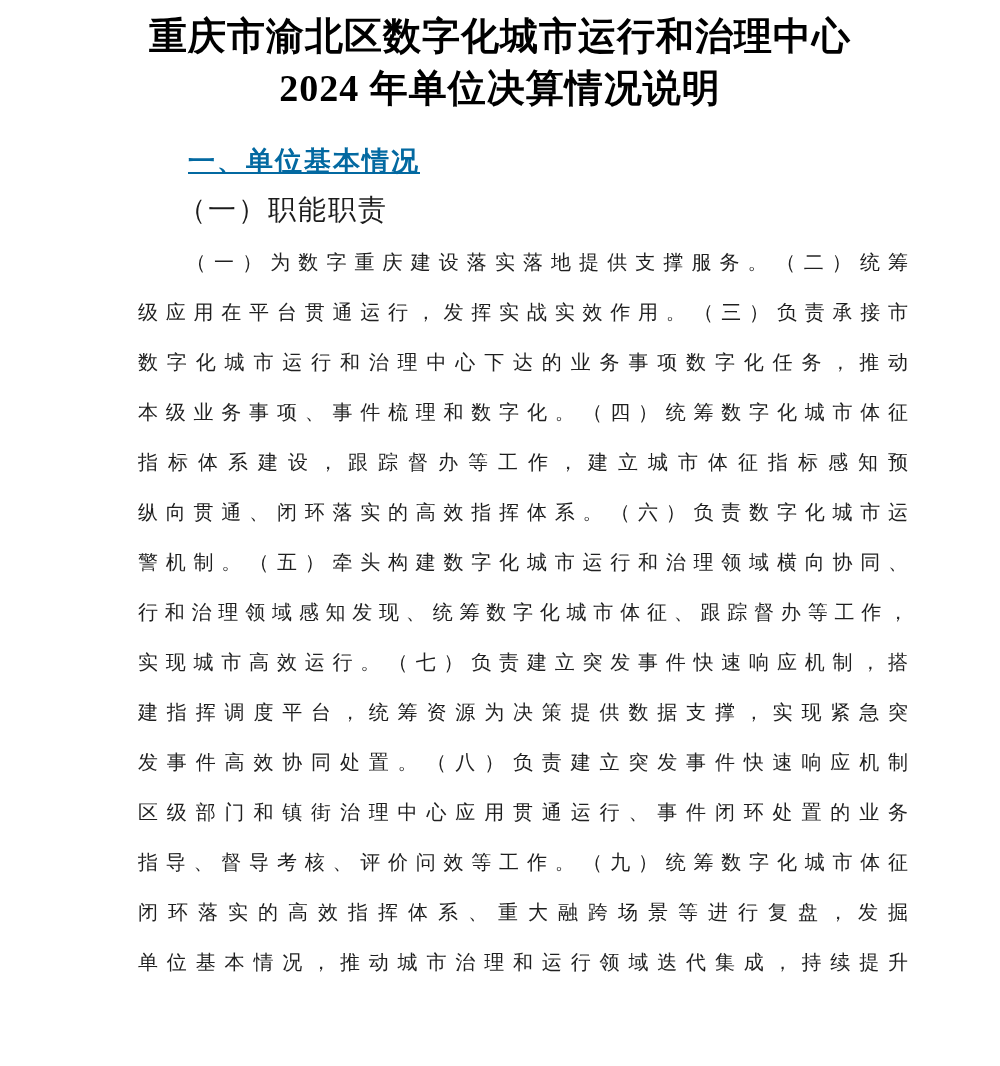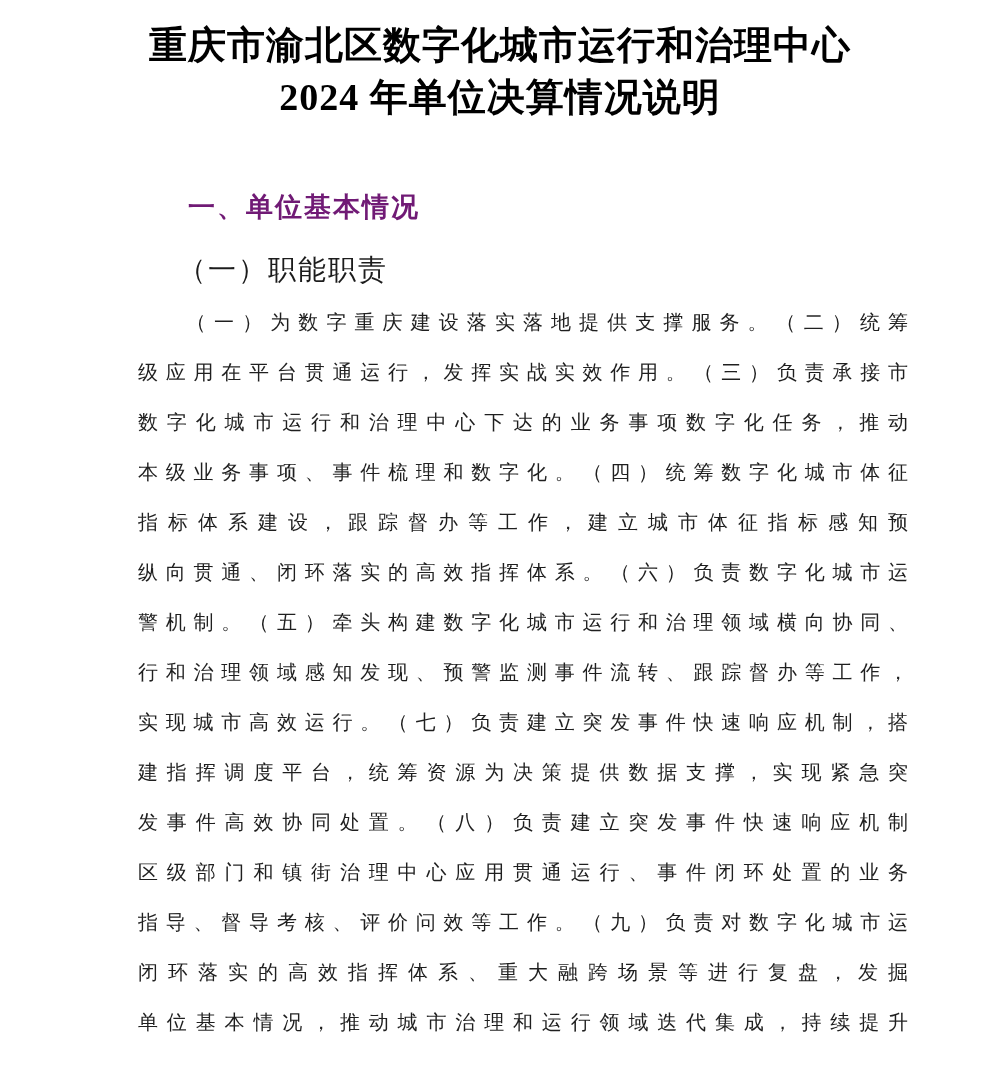--- a/index.html
+++ b/index.html
@@ -12,51 +12,52 @@
     height: 1066px;
     overflow: hidden;
     font-family: "Liberation Serif", serif;
     color: #000000;
   }
   .page {
     width: 1000px;
     height: 991px;
     background: #ffffff;
     box-sizing: border-box;
-    padding-top: 19px;
+    padding-top: 10px;
   }
   
   .doc-title {
     text-align: center;
     font-family: "Liberation Serif", serif;
     font-weight: 700;
     font-size: 38px;
     line-height: 52px;
     color: #000000;
     letter-spacing: 1px;
   }
   
   .content {
     margin-left: 138px;
     margin-right: 92px; 
   }
   
   .section-heading {
-    margin-top: 64px;
+    margin-top: 27px;
     padding-left: 50px;
     font-family: "Liberation Sans", sans-serif;
     font-weight: 700;
     font-size: 27px;
     line-height: 40px;
-    color: #701a75;
+    color: #0369a1;
     letter-spacing: 2px;
+    text-decoration: underline;
   }
   
   .sub-heading {
-    margin-top: 20px;
+    margin-top: 6px;
     padding-left: 40px;
     font-family: "Liberation Serif", serif;
     font-weight: 400;
     font-size: 28px;
     line-height: 46px;
     color: #1c1c1c;
     letter-spacing: 2px;
   }
   
   .paragraph {
@@ -95,24 +96,24 @@
     <div class="sub-heading">（一）职能职责</div>
 
     <div class="paragraph">
       <div class="body-line indent">（一）为数字重庆建设落实落地提供支撑服务。（二）统筹</div>
       <div class="body-line">级应用在平台贯通运行，发挥实战实效作用。（三）负责承接市</div>
       <div class="body-line">数字化城市运行和治理中心下达的业务事项数字化任务，推动</div>
       <div class="body-line">本级业务事项、事件梳理和数字化。（四）统筹数字化城市体征</div>
       <div class="body-line">指标体系建设，跟踪督办等工作，建立城市体征指标感知预</div>
       <div class="body-line">纵向贯通、闭环落实的高效指挥体系。（六）负责数字化城市运</div>
       <div class="body-line">警机制。（五）牵头构建数字化城市运行和治理领域横向协同、</div>
-      <div class="body-line">行和治理领域感知发现、预警监测事件流转、跟踪督办等工作，</div>
+      <div class="body-line">行和治理领域感知发现、统筹数字化城市体征、跟踪督办等工作，</div>
       <div class="body-line">实现城市高效运行。（七）负责建立突发事件快速响应机制，搭</div>
       <div class="body-line">建指挥调度平台，统筹资源为决策提供数据支撑，实现紧急突</div>
       <div class="body-line">发事件高效协同处置。（八）负责建立突发事件快速响应机制</div>
       <div class="body-line">区级部门和镇街治理中心应用贯通运行、事件闭环处置的业务</div>
-      <div class="body-line">指导、督导考核、评价问效等工作。（九）负责对数字化城市运</div>
+      <div class="body-line">指导、督导考核、评价问效等工作。（九）统筹数字化城市体征</div>
       <div class="body-line">闭环落实的高效指挥体系、重大融跨场景等进行复盘，发掘</div>
       <div class="body-line">单位基本情况，推动城市治理和运行领域迭代集成，持续提升</div>
     </div>
 
   </div>
 </div>
 
 </body></html>

